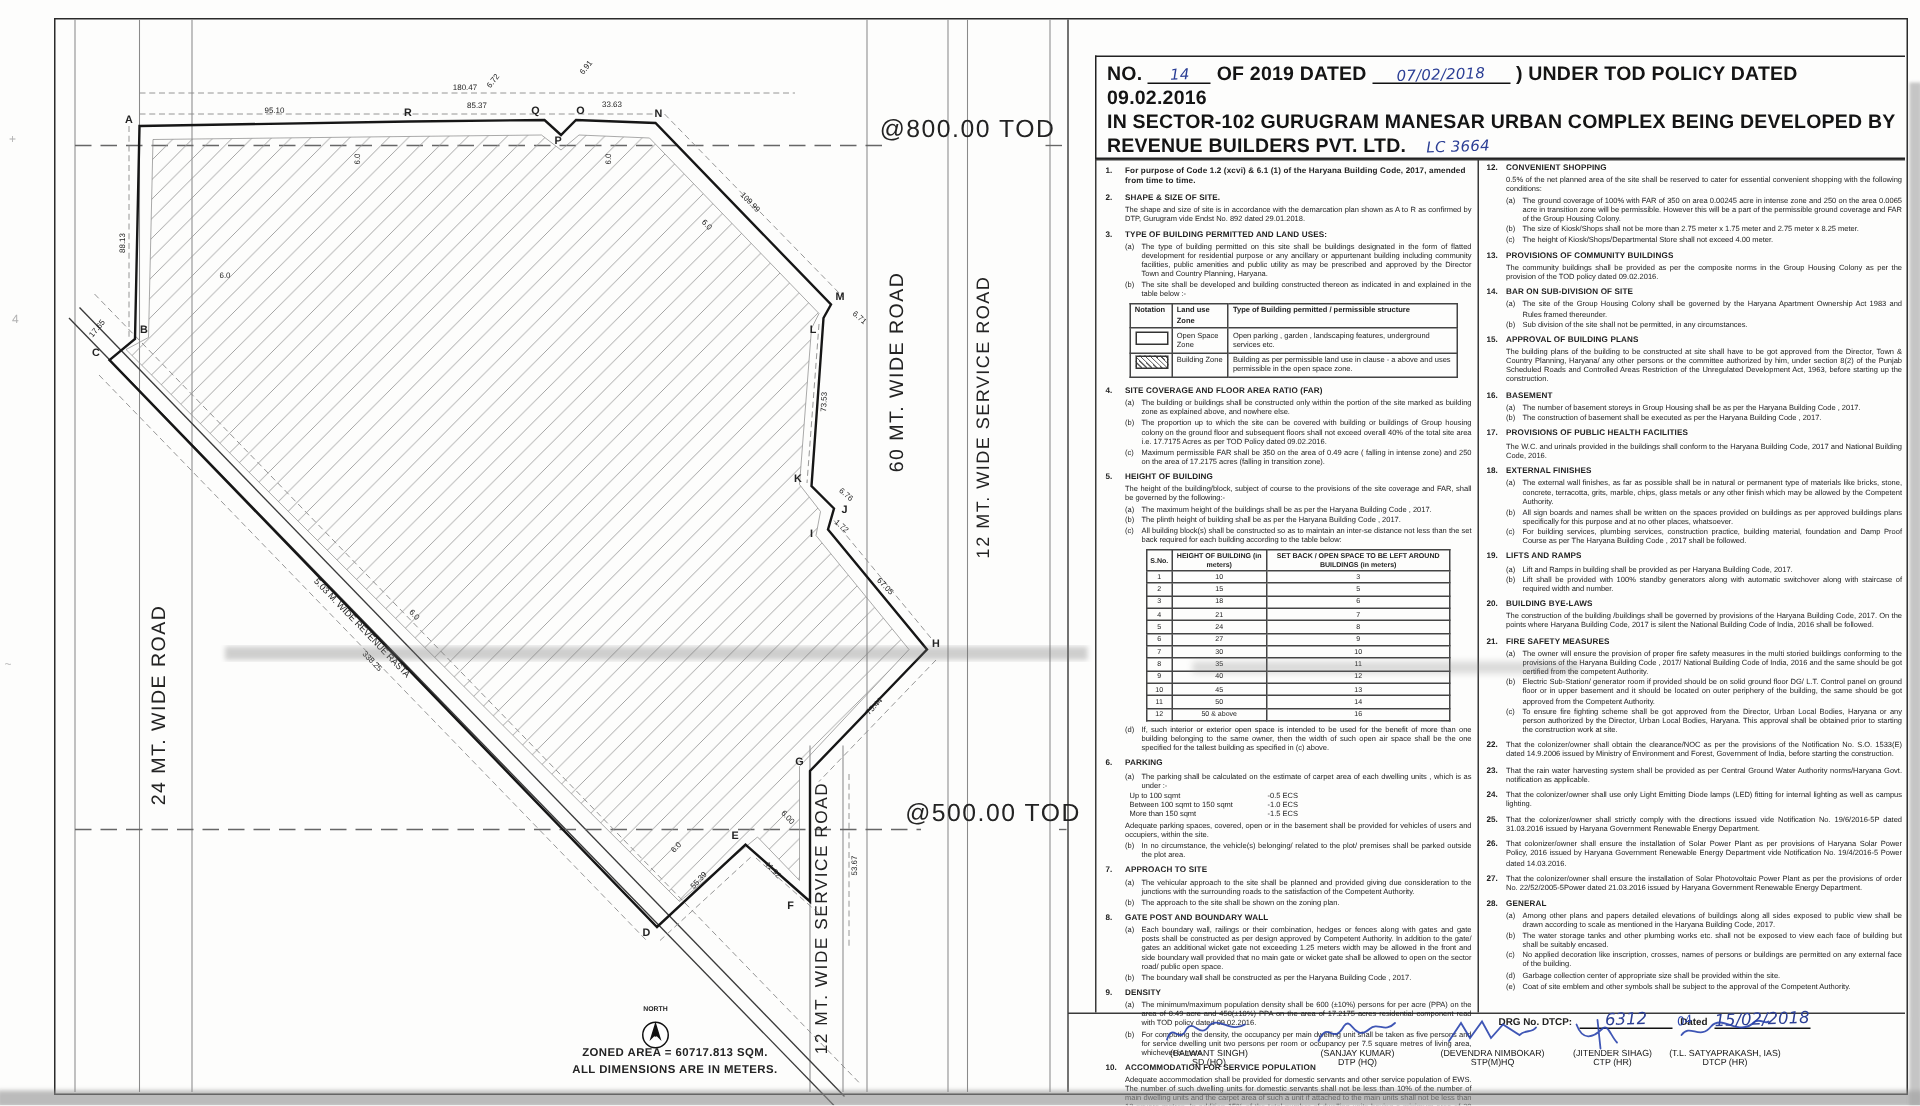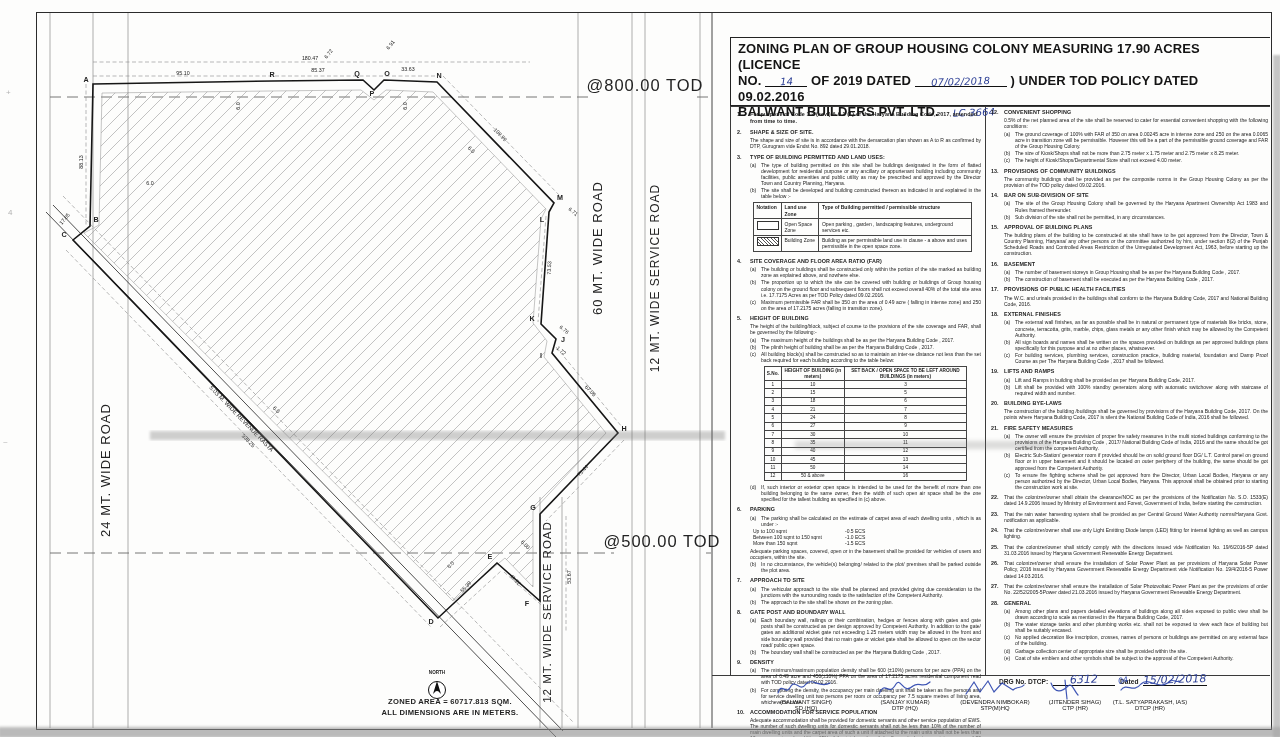--- a/index.html
+++ b/index.html
@@ -182,30 +182,30 @@
       <rect x="150" y="431" width="575" height="9" fill="#6e6e6e"></rect>
     </g>
   </svg>
 
   <div class="panel-line" style="left:730px;top:106px;width:540px;height:1px;"></div>
   <div class="panel-line" style="left:730px;top:106px;width:1px;height:569px;"></div>
   <div class="panel-line" style="left:985px;top:106px;width:1px;height:569px;"></div>
   <div class="panel-line" style="left:712px;top:675px;width:558px;height:1px;"></div>
 
   <div class="title-block">
-    <div>ZONING PLAN OF GROUP HOUSING COLONY MEASURING 17.90 ACRES (LICENCE</div>
     <div>
       <span>NO.</span>
       <span class="blank" style="min-width:42px;"><span class="hand">14</span></span>
       <span>OF 2019 DATED</span>
       <span class="blank" style="min-width:92px;"><span class="hand">07/02/2018</span></span>
       <span>) UNDER TOD POLICY DATED 09.02.2016</span>
     </div>
+    <div>IN SECTOR-102 GURUGRAM MANESAR URBAN COMPLEX BEING DEVELOPED BY</div>
     <div>
-      <span>BALWANT BUILDERS PVT. LTD.</span>
+      <span>REVENUE BUILDERS PVT. LTD.</span>
       <span class="hand" style="margin-left:10px;">LC 3664</span>
     </div>
   </div>
 
   <div id="left-col" class="col">
       <div class="sec">
         <span class="no">1.</span>
         <div class="bd">
           <div class="hd">For purpose of Code 1.2 (xcvi) &amp; 6.1 (1) of the Haryana Building Code, 2017, amended from time to time.</div>
         </div>

